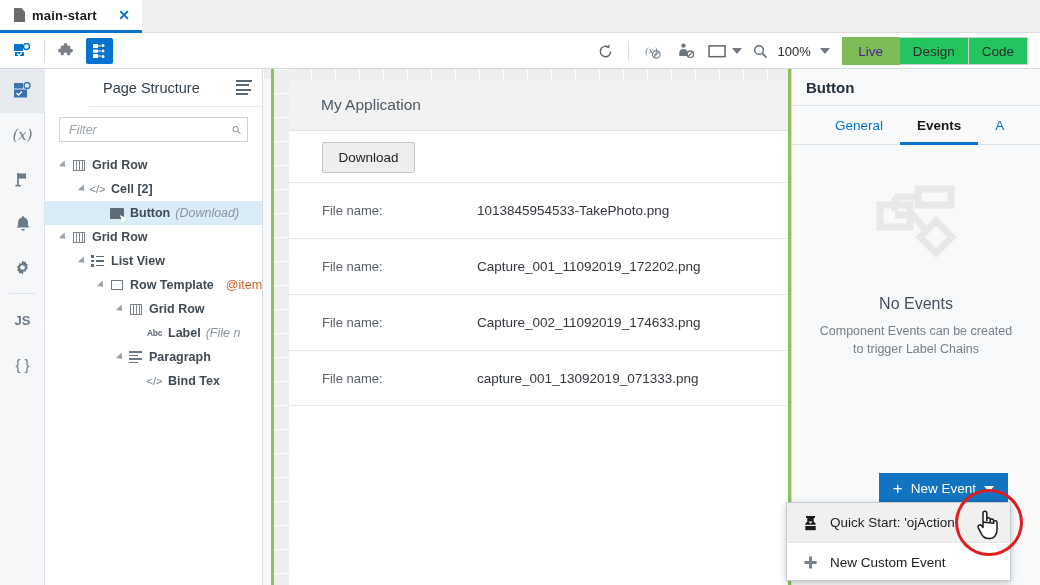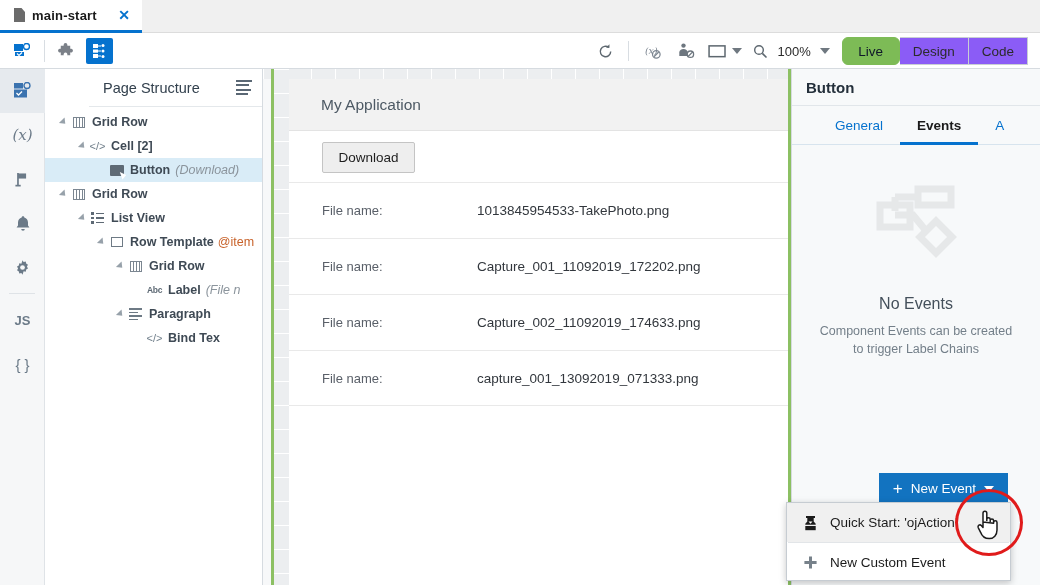--- a/index.html
+++ b/index.html
@@ -68,25 +68,25 @@
   .zoom-label { font-size: 13px; color: #2b2b2b; }
   .caret {
     width: 0; height: 0; border-left: 5px solid transparent;
     border-right: 5px solid transparent; border-top: 6px solid #6f7880;
   }
   .mode-group { display: flex; margin-right: 12px; }
   .mode-btn {
     height: 28px; min-width: 58px; padding: 0 13px;
     display: flex; align-items: center; justify-content: center;
     border: 1px solid #c8ced4; border-left: none;
-    font-size: 13.5px; color: #2b2b2b; background: #8b5cf6; cursor: pointer;
+    font-size: 13.5px; color: #2b2b2b; background: #22c55e; cursor: pointer;
   }
   .mode-btn:first-child { border-left: 1px solid #c8ced4; }
   .mode-btn.on {
-    background: #7dbb56; border-color: #7dbb56; color: #0f172a; border-radius: 6px;
+    background: #7dbb56; border-color: #7dbb56; color: #4c1d95;
   }
   .device-group { display: flex; align-items: center; gap: 5px; cursor: pointer; padding: 0 5px; }
 
   
   .rail {
     position: absolute; left: 0; top: 69px; width: 45px; height: 516px;
     background: #f6f7f8; border-right: 1px solid #dfe3e7;
   }
   .rail-item {
     width: 45px; height: 44px; display: flex; align-items: center;
@@ -135,21 +135,21 @@
     width: 0; height: 0; border-left: 5px solid #97a1aa;
     border-top: 4px solid transparent; border-bottom: 4px solid transparent;
     transform: rotate(45deg);
   }
   .ticon {
     width: 17px; flex: 0 0 auto; display: flex; align-items: center;
     justify-content: center; margin-right: 5px;
   }
   .tlabel { font-weight: bold; color: #3f4a55; }
   .tmeta { color: #8b949c; font-style: italic; margin-left: 5px; font-weight: normal; }
-  .tmeta.orange { color: #c8622a; font-style: normal; margin-left: 4px; }
+  .tmeta.orange { color: #c8622a; font-style: normal; margin-left: 12px; }
   .code-glyph { font-size: 11px; color: #72808c; font-family: "Liberation Sans", sans-serif; }
   .abc-glyph { font-size: 8.5px; font-weight: bold; color: #5e6a75; letter-spacing: -.3px; }
   .grid-glyph {
     width: 12px; height: 11px; border: 1px solid #7b8691;
     background:
       linear-gradient(to right, transparent 2px, #7b8691 2px, #7b8691 3px, transparent 3px),
       linear-gradient(to right, transparent 5px, #7b8691 5px, #7b8691 6px, transparent 6px),
       linear-gradient(to right, transparent 8px, #7b8691 8px, #7b8691 9px, transparent 9px);
   }
   .list-glyph { width: 13px; }
@@ -406,20 +406,29 @@
 
   <div class="structure">
     <div class="struct-head">
       <span class="struct-title">Page Structure</span>
       <span class="hamburger">
         <i></i>
           <i></i>
           <i></i>
           <i></i>
       </span>
+    </div>
+    <div class="filter-wrap">
+      <div class="filter-box">
+        <input type="text" placeholder="Filter" style="">
+        <svg width="14" height="14" viewBox="0 0 16 16">
+          <circle cx="6.4" cy="6.4" r="4.6" fill="none" stroke="#5d676f" stroke-width="1.4"></circle>
+          <path d="M10 10 l4.6 4.6" stroke="#5d676f" stroke-width="1.6"></path>
+        </svg>
+      </div>
     </div>
     <div class="tree" id="tree">
         <div class="trow" style="padding-left: 12px;">
           <span class="tw">
             <span class="twist"></span>
           </span>
           <span class="ticon">
             <span class="grid-glyph"></span>
           </span>
           <span class="tlabel">Grid Row</span>

